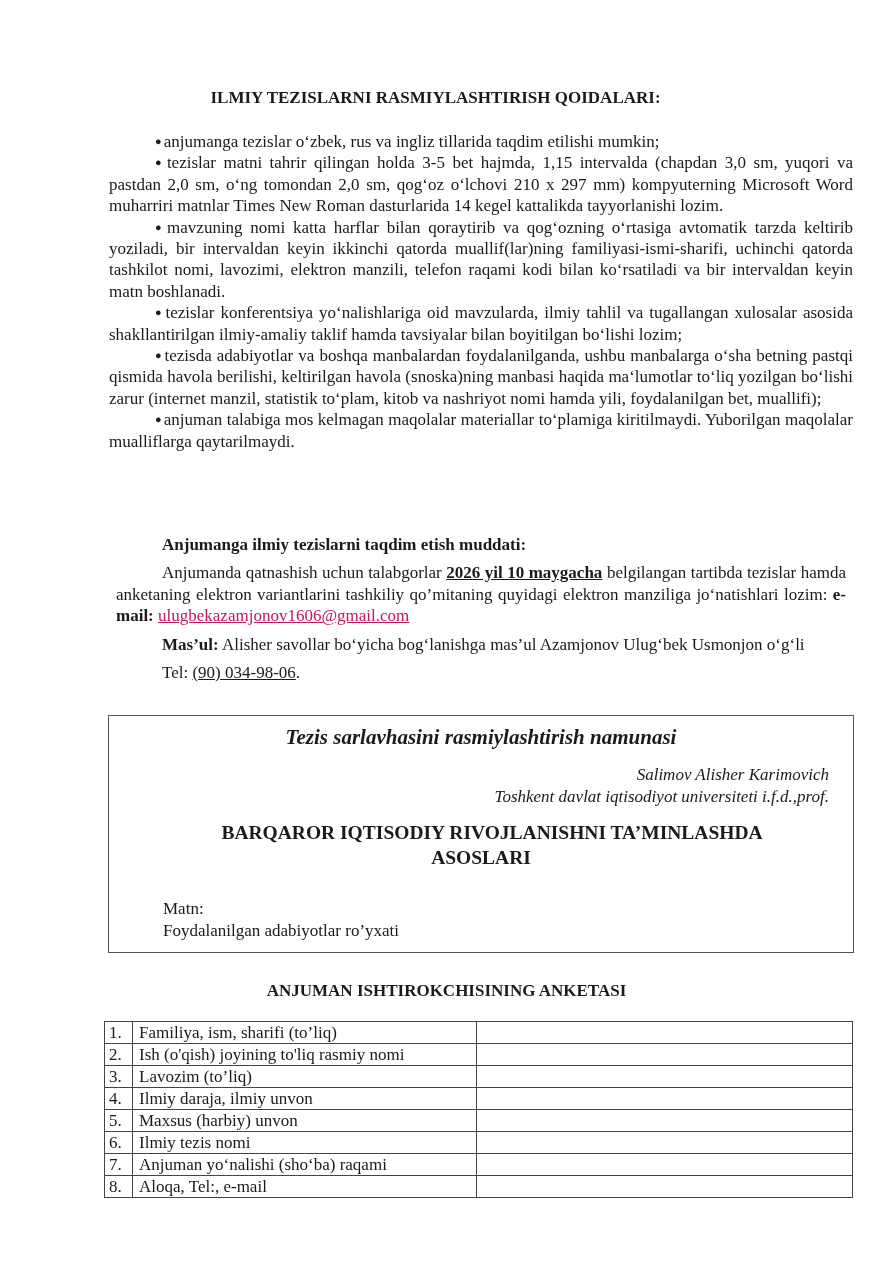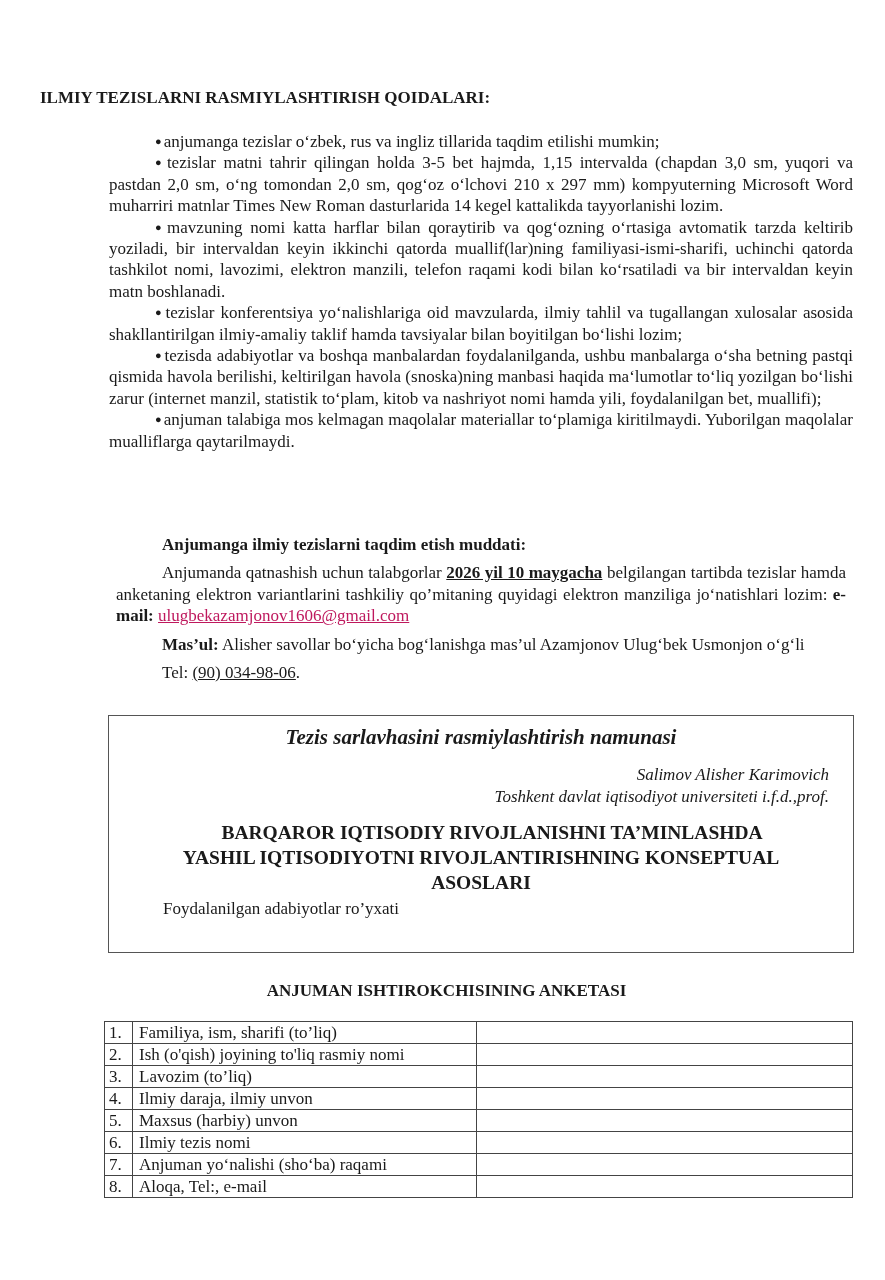--- a/index.html
+++ b/index.html
@@ -4,21 +4,21 @@
 <style>
   html, body { margin: 0; padding: 0; background: #ffffff; }
   body {
     width: 885px; height: 1280px; position: relative; overflow: hidden;
     font-family: "Liberation Serif", "DejaVu Serif", serif;
     color: #1a1a1a;
     font-size: 17px;
   }
   .page { position: absolute; left: 0; top: 0; width: 885px; height: 1280px; }
   .title {
-    position: absolute; top: 88px; left: 0; width: 831px; text-align: left;
+    position: absolute; top: 88px; left: 0; width: 831px; text-align: center;
     font-weight: bold; font-size: 17px; letter-spacing: 0;
     padding-left: 40px; box-sizing: border-box;
   }
   .rules {
     position: absolute; top: 131px; left: 109px; width: 744px;
     line-height: 21.4px; text-align: justify;
   }
   .rules p { margin: 0; text-indent: 46px; }
   .rules .bullet { font-size: 11px; vertical-align: 2px; margin-right: 2px; }
   .deadline {
@@ -88,24 +88,24 @@
   </div>
 
   <div class="sample-box">
     <div class="sample-heading">Tezis sarlavhasini rasmiylashtirish namunasi</div>
     <div class="sample-author">
       <div>Salimov Alisher Karimovich</div>
       <div>Toshkent davlat iqtisodiyot universiteti i.f.d.,prof.</div>
     </div>
     <div class="sample-topic">
       <span class="l1">BARQAROR IQTISODIY RIVOJLANISHNI TA’MINLASHDA</span>
-      <span style="display:block">YASHIL IQTISODIYOTNI RIVOJLANTIRISHNING KONSEPTUAL</span>
       <span style="display:block">ASOSLARI</span>
     </div>
     <div class="sample-text">
+      <div>Matn:</div>
       <div>Foydalanilgan adabiyotlar ro’yxati</div>
     </div>
   </div>
 
   <div class="form-title">ANJUMAN ISHTIROKCHISINING ANKETASI</div>
 
   <table class="form">
     <tbody id="form-body">
         <tr>
           <td class="num">1.</td>

